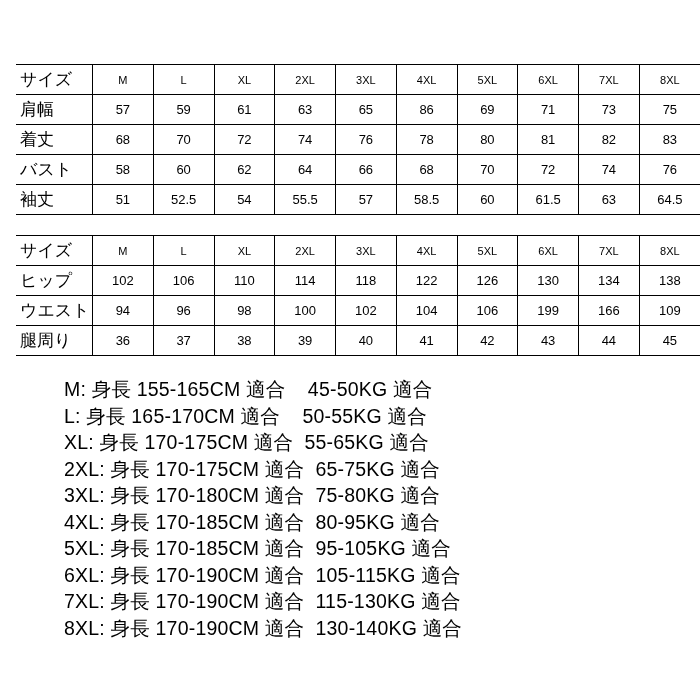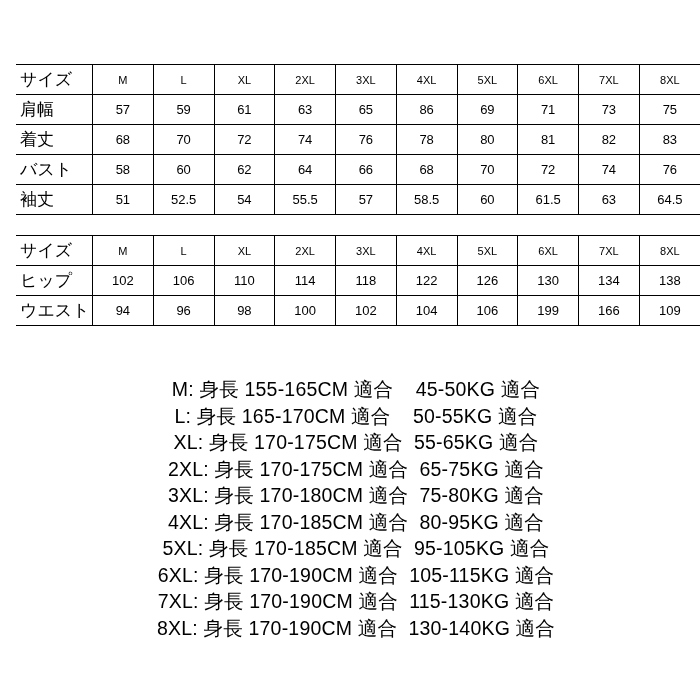--- a/index.html
+++ b/index.html
@@ -54,24 +54,23 @@
     font-size: 11px;
   }
   table.size-table tr.head td.rowhead {
     font-size: 17px;
   }
   .table-gap {
     height: 20px;
   }
   .notes {
     position: absolute;
-    left: 56px;
+    left: 64px;
     top: 376px;
     width: 600px;
-    text-align: center;
   }
   .note-line {
     font-size: 19.5px;
     line-height: 26.5px;
     white-space: pre;
     letter-spacing: 0.2px;
   }
 </style>
 </head>
 <body>
@@ -182,20 +181,33 @@
             <td class="cell">96</td>
             <td class="cell">98</td>
             <td class="cell">100</td>
             <td class="cell">102</td>
             <td class="cell">104</td>
             <td class="cell">106</td>
             <td class="cell">199</td>
             <td class="cell">166</td>
             <td class="cell last">109</td>
           </tr>
+          <tr class="body">
+            <td class="rowhead">腿周り</td>
+            <td class="cell">36</td>
+            <td class="cell">37</td>
+            <td class="cell">38</td>
+            <td class="cell">39</td>
+            <td class="cell">40</td>
+            <td class="cell">41</td>
+            <td class="cell">42</td>
+            <td class="cell">43</td>
+            <td class="cell">44</td>
+            <td class="cell last">45</td>
+          </tr>
         </tbody>
       </table>
   </div>
 
   <div class="notes" id="notes">
       <div class="note-line">M: 身長 155-165CM 適合    45-50KG 適合</div>
       <div class="note-line">L: 身長 165-170CM 適合    50-55KG 適合</div>
       <div class="note-line">XL: 身長 170-175CM 適合  55-65KG 適合</div>
       <div class="note-line">2XL: 身長 170-175CM 適合  65-75KG 適合</div>
       <div class="note-line">3XL: 身長 170-180CM 適合  75-80KG 適合</div>

